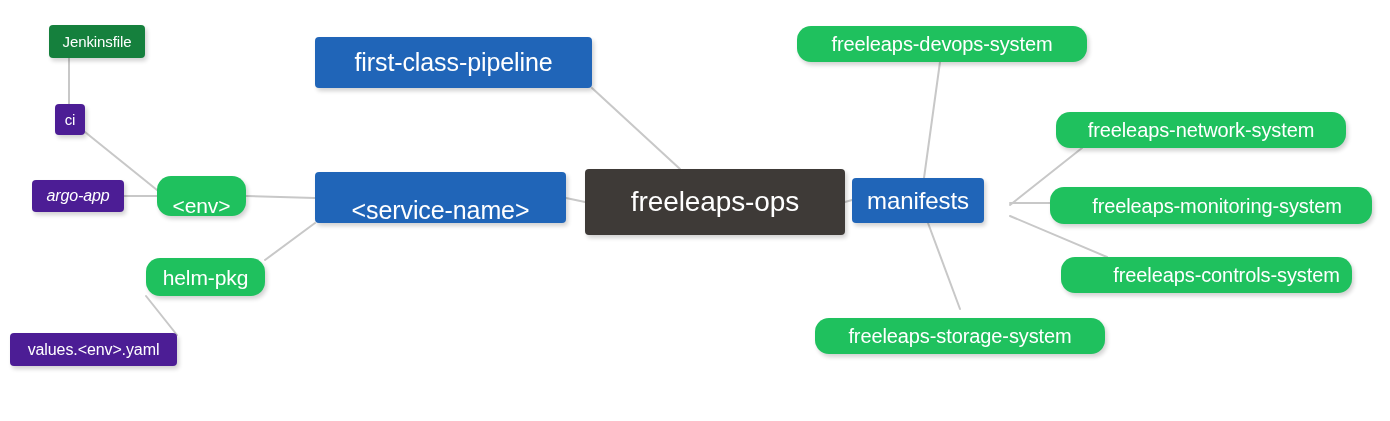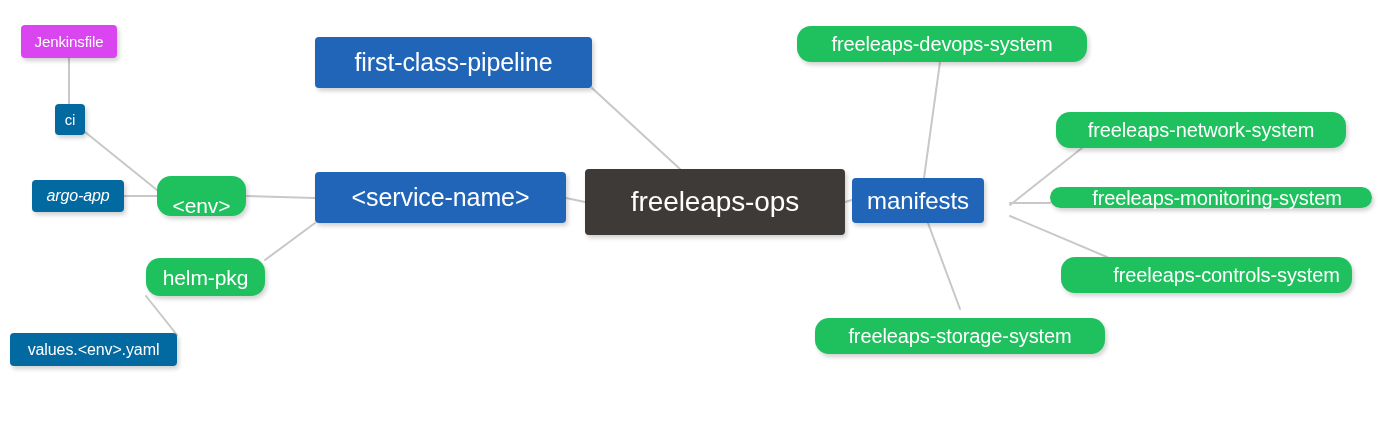--- a/index.html
+++ b/index.html
@@ -39,22 +39,22 @@
     color: #ffffff;
     border-radius: 4px;
     box-shadow: 2px 3px 4px rgba(0,0,0,0.18);
     white-space: nowrap;
     line-height: 1;
     letter-spacing: -0.1px;
   }
   .n-root   { background: #3e3a37; }
   .n-blue   { background: #2065b8; }
   .n-green  { background: #1fc15e; border-radius: 14px; }
-  .n-red    { background: #0369a1; }
-  .n-amber  { background: #d946ef; }
+  .n-red    { background: #4c1d95; }
+  .n-amber  { background: #15803d; margin-left: 28px; }
 </style>
 </head>
 <body>
 
 <div id="canvas">
   <svg id="edges" viewBox="0 0 1390 421" preserveAspectRatio="none">
       <line x1="585" y1="202" x2="566" y2="198" class="edge" stroke="#c8c8c8"></line>
       <line x1="592" y1="88" x2="680" y2="169" class="edge" stroke="#c8c8c8"></line>
       <line x1="845" y1="202" x2="852" y2="200" class="edge" stroke="#c8c8c8"></line>
       <line x1="315" y1="198" x2="246" y2="196" class="edge" stroke="#c8c8c8"></line>
@@ -66,21 +66,21 @@
       <line x1="924" y1="178" x2="940" y2="62" class="edge" stroke="#c8c8c8"></line>
       <line x1="1010" y1="205" x2="1082" y2="148" class="edge" stroke="#c8c8c8"></line>
       <line x1="1010" y1="203" x2="1050" y2="203" class="edge" stroke="#c8c8c8"></line>
       <line x1="1010" y1="216" x2="1107" y2="257" class="edge" stroke="#c8c8c8"></line>
       <line x1="928" y1="223" x2="960" y2="309" class="edge" stroke="#c8c8c8"></line>
     </svg>
   <div id="nodes">
       <div class="node n-root" style="left: 585px; top: 169px; width: 260px; height: 66px; font-size: 28px;">
         <span>freeleaps-ops</span>
       </div>
-      <div class="node n-blue" style="left: 315px; top: 172px; width: 251px; height: 51px; font-size: 25px;">
+      <div class="node n-blue" style="left: 315px; top: 172px; width: 251px; height: 51px; font-size: 25px; align-items: flex-end;">
         <span>&lt;service-name&gt;</span>
       </div>
       <div class="node n-blue" style="left: 315px; top: 37px; width: 277px; height: 51px; font-size: 25px;">
         <span>first-class-pipeline</span>
       </div>
       <div class="node n-blue" style="left: 852px; top: 178px; width: 132px; height: 45px; font-size: 24px;">
         <span>manifests</span>
       </div>
       <div class="node n-green" style="left: 157px; top: 176px; width: 89px; height: 40px; font-size: 21px; align-items: flex-end;">
         <span>&lt;env&gt;</span>
@@ -99,21 +99,21 @@
       </div>
       <div class="node n-amber" style="left: 21px; top: 25px; width: 96px; height: 33px; font-size: 15px;">
         <span>Jenkinsfile</span>
       </div>
       <div class="node n-green" style="left: 797px; top: 26px; width: 290px; height: 36px; font-size: 20px;">
         <span>freeleaps-devops-system</span>
       </div>
       <div class="node n-green" style="left: 1056px; top: 112px; width: 290px; height: 36px; font-size: 20px;">
         <span>freeleaps-network-system</span>
       </div>
-      <div class="node n-green" style="left: 1050px; top: 187px; width: 322px; height: 21px; font-size: 20px; padding-left: 12px;">
+      <div class="node n-green" style="left: 1050px; top: 187px; width: 322px; height: 37px; font-size: 20px; padding-left: 12px;">
         <span>freeleaps-monitoring-system</span>
       </div>
       <div class="node n-green" style="left: 1061px; top: 257px; width: 291px; height: 36px; font-size: 20px; padding-left: 40px;">
         <span>freeleaps-controls-system</span>
       </div>
       <div class="node n-green" style="left: 815px; top: 318px; width: 290px; height: 36px; font-size: 20px;">
         <span>freeleaps-storage-system</span>
       </div>
     </div>
 </div>

